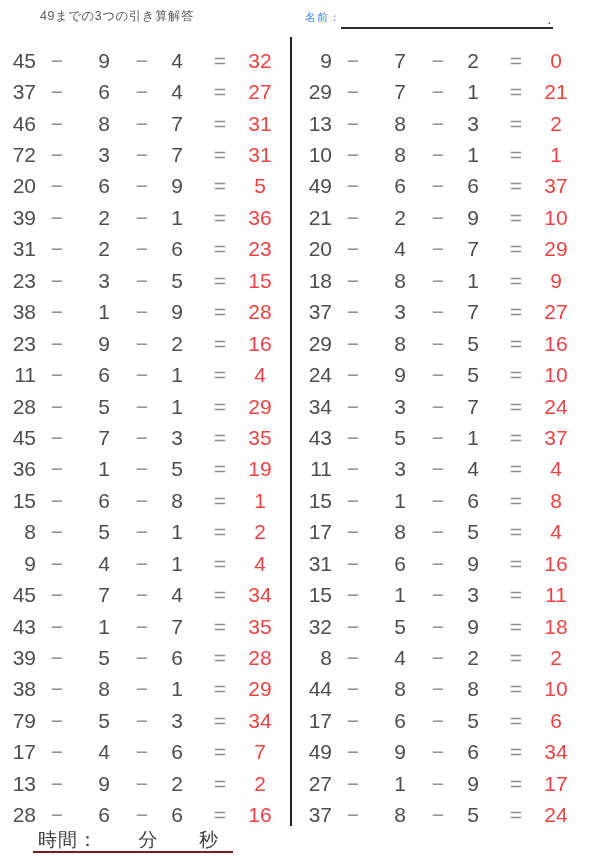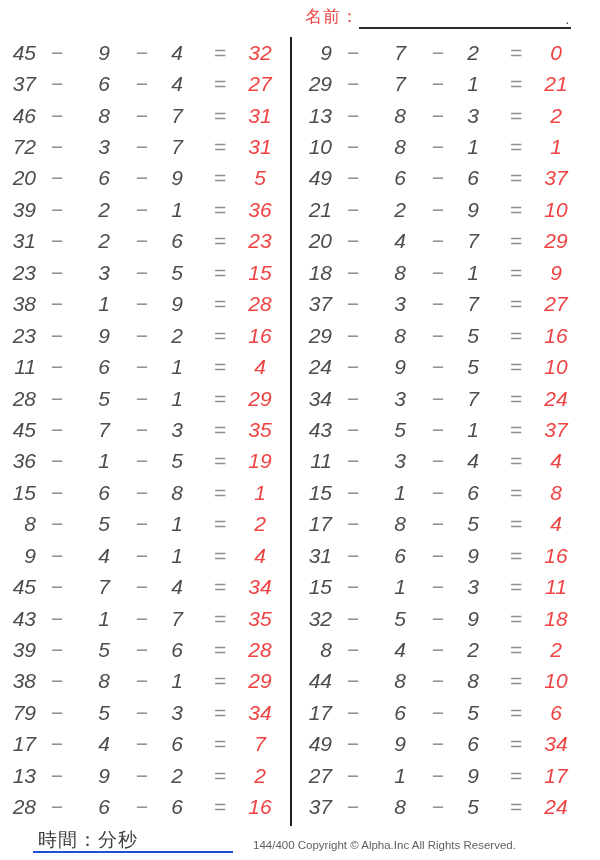--- a/index.html
+++ b/index.html
@@ -13,71 +13,72 @@
 
   
   .title {
     position: absolute; left: 40px; top: 8px;
     font-size: 12.5px; color: #585858; letter-spacing: 0.5px;
   }
   .name-field {
     position: absolute; left: 305px; top: 5px;
     display: flex; align-items: flex-end;
   }
-  .name-label { font-size: 17px; color: #ef4444; line-height: 24px; letter-spacing: 1px; }
+  .name-label { font-size: 11px; color: #3b82f6; line-height: 24px; letter-spacing: 1px; }
   .name-line {
     width: 212px; height: 24px;
     border-bottom: 2px solid #2a2a2a;
     text-align: right; font-size: 13px; color: #3d3d3d;
     box-sizing: border-box; padding-right: 2px; line-height: 30px;
   }
 
   
   .divider {
     position: absolute; left: 290px; top: 37px;
     width: 2px; height: 789px; background: #1f1f1f;
   }
 
   
-  .col { position: absolute; top: 37px; width: 286px; font-style: italic; }
+  .col { position: absolute; top: 45px; width: 286px; }
   .col-left  { left: 4px; }
   .col-right { left: 300px; }
   .row {
     display: grid;
     grid-template-columns: 32px 42px 52px 24px 46px 40px 40px;
     align-items: center;
     height: 31.45px;
     font-size: 21px;
   }
   .num { color: #4d4d4d; }
   .num.a { text-align: right; }
   .num.b, .num.c { text-align: center; }
   .op { color: #8f8f8f; text-align: center; }
   .ans { color: var(--answer-red, #ef4343); text-align: center; }
 
   
   .time-line {
     position: absolute; left: 33px; top: 826px;
     width: 200px; height: 27px;
-    border-bottom: 2px solid #1d4ed8;
-    display: flex; 
+    border-bottom: 2px solid #7f1d1d;
+    display: flex; justify-content: space-between;
     box-sizing: border-box; padding: 0 14px 0 5px;
     font-size: 19px; color: #3d3d3d; line-height: 27px;
     letter-spacing: 1px;
   }
   .copyright {
     position: absolute; left: 253px; top: 839px;
     font-size: 11.5px; color: #5f5f5f;
   }
 </style>
 </head>
 <body>
 
 <div class="page">
 
+  <div class="title">49までの3つの引き算解答</div>
 
   <div class="name-field">
     <span class="name-label">名前：</span>
     <span class="name-line"><span>.</span></span>
   </div>
 
   <div class="divider"></div>
 
   <div class="col col-left" id="col-left">
   <div class="row">
@@ -581,15 +582,14 @@
     <span class="ans">24</span>
   </div>
 </div>
 
   <div class="time-line">
     <span>時間：</span>
     <span>分</span>
     <span>秒</span>
   </div>
 
-  <div class="copyright">144/400 Copyright © Alpha.Inc All Rights Reserved.</div>
 
 </div>
 
 </body></html>

